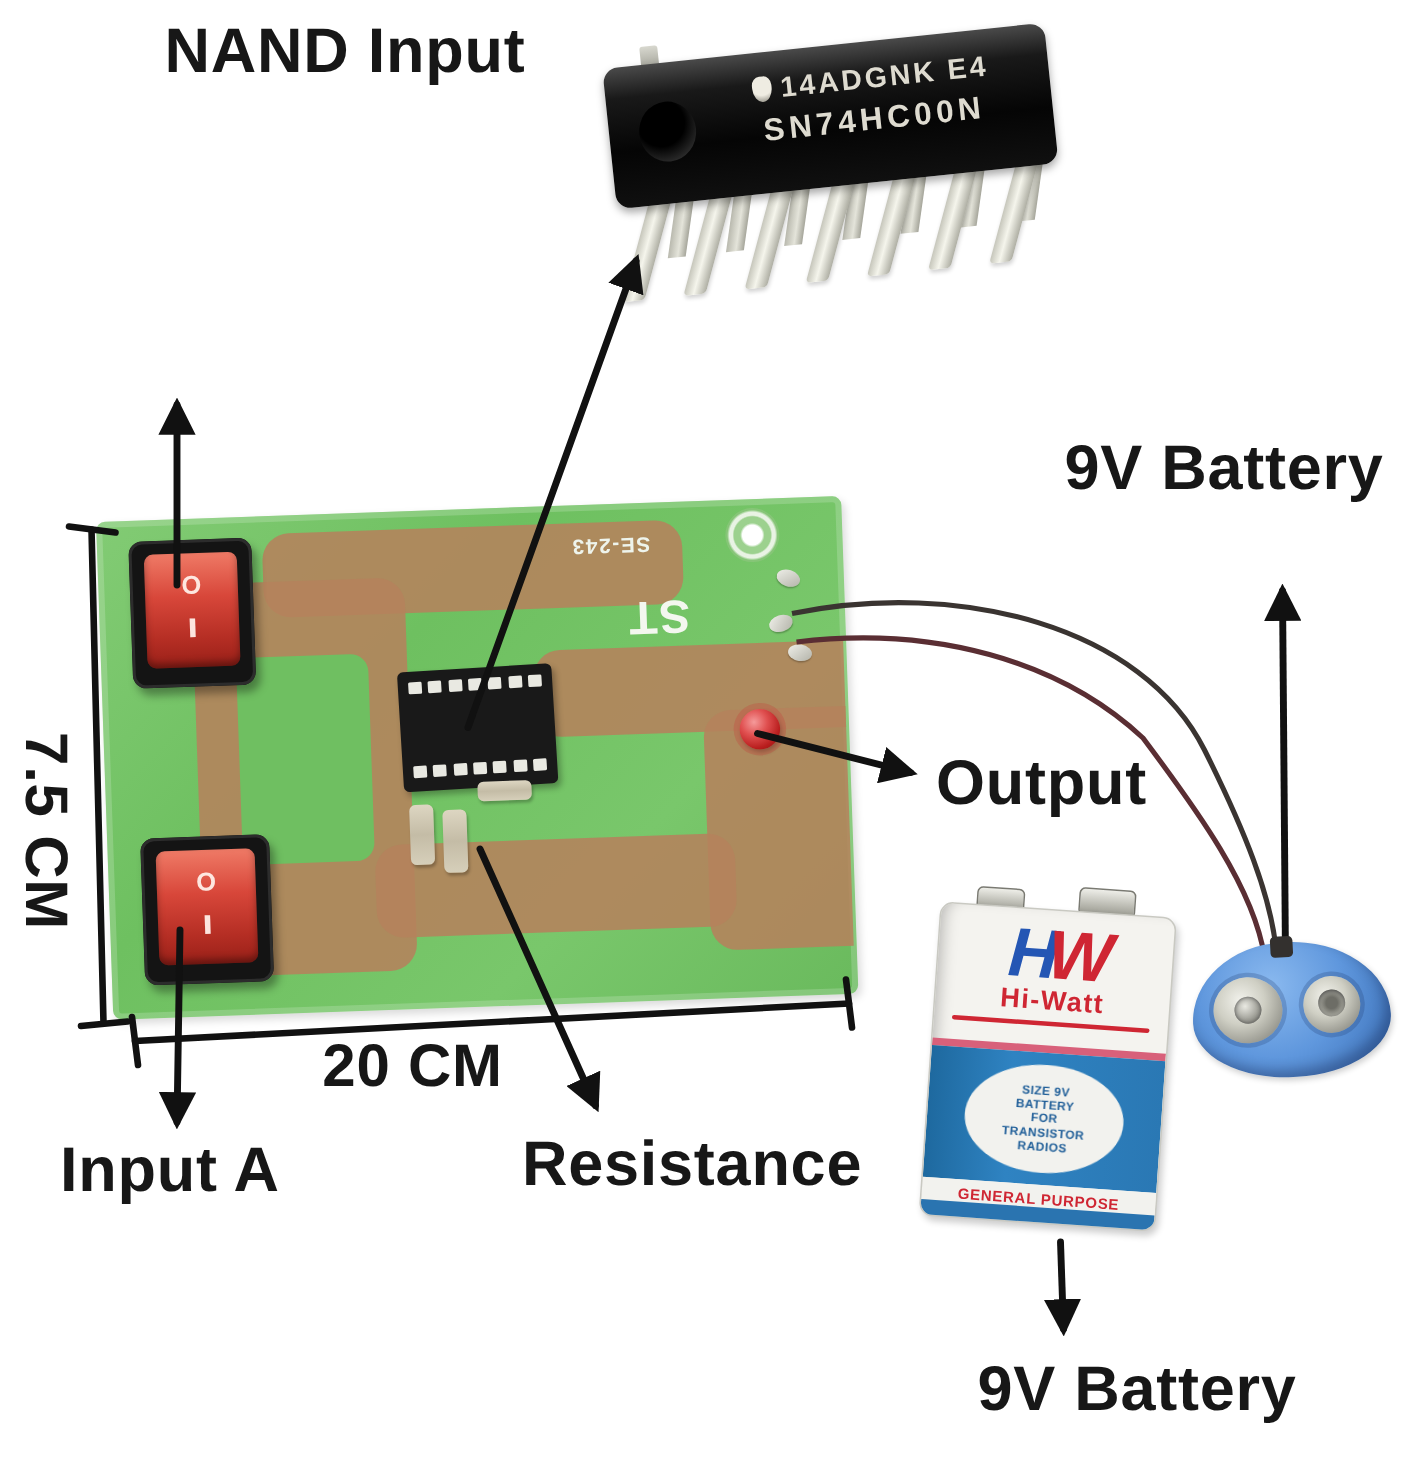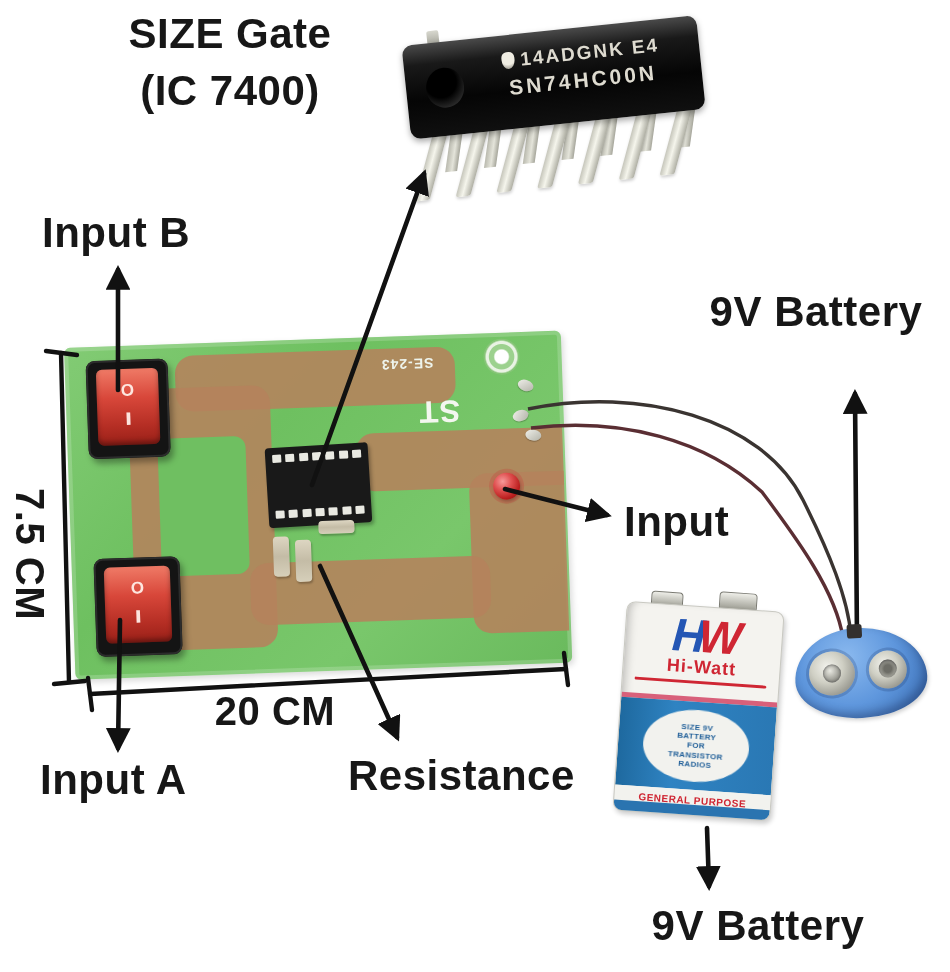--- a/index.html
+++ b/index.html
@@ -263,31 +263,29 @@
     <div class="conn-notch"></div>
     <div class="snap snapL">
         <span class="snap-inner"></span>
       </div>
     <div class="snap snapR">
         <span class="snap-inner"></span>
       </div>
   </div>
 
   <div class="label center" style="left:96px;top:6px;width:268px;">
-    <div>SIZE Gate</div>
-    <div>(IC 7400)</div>
-  </div>
-
-  <div class="label" style="left:42px;top:205px;">Input B</div>
+    <div>NAND Input</div>
+  </div>
+
 
   <div class="label center" style="left:696px;top:282px;width:240px;line-height:1.45;">
     <div>9V Battery</div>
   </div>
 
-  <div class="label" style="left:624px;top:494px;">Input</div>
+  <div class="label" style="left:624px;top:494px;">Output</div>
 
   <div class="label" style="left:40px;top:752px;">Input A</div>
 
   <div class="label" style="left:348px;top:748px;">Resistance</div>
 
   <div class="label center" style="left:628px;top:898px;width:260px;">9V Battery</div>
 
   <div class="label dim-label-v" style="font-size:40px;">7.5 CM</div>
 
   <div class="label center" style="left:200px;top:684px;width:150px;font-size:40px;">20 CM</div>

